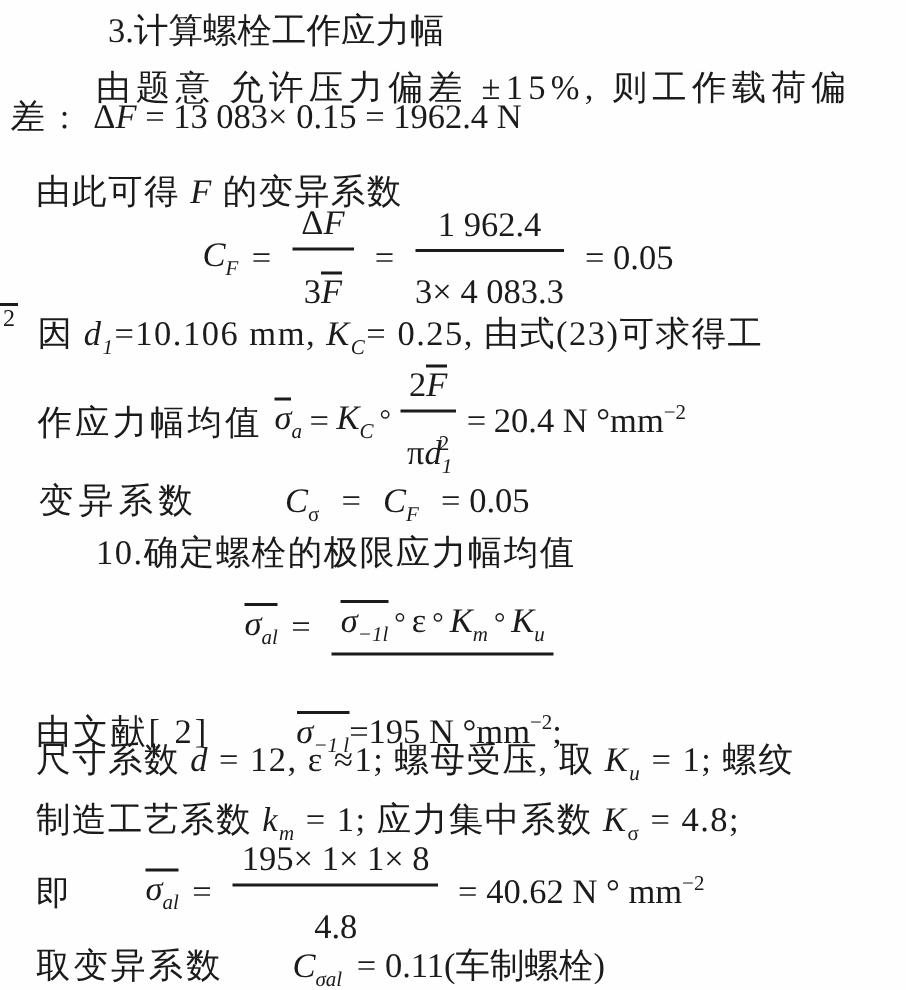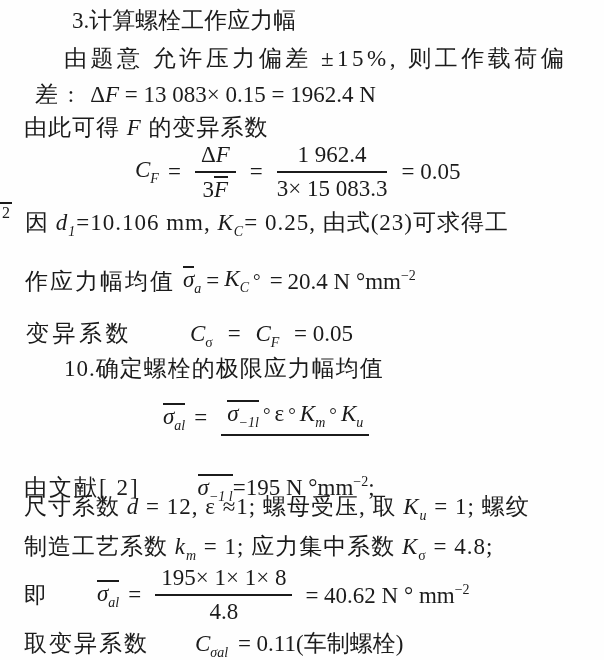--- a/index.html
+++ b/index.html
@@ -25,21 +25,21 @@
   sub { font-size:14px; font-style:italic; vertical-align:-6px; }
   sup { font-size:14px; vertical-align:9px; }
   .bar { display:inline-block; border-top:2px solid currentColor; line-height:1.02; }
   .frac {
     display:inline-block;
     vertical-align:middle;
     text-align:center;
     margin:0 5px;
   }
   .frac .num { display:block; border-bottom:2px solid currentColor; padding:0 6px 3px 6px; }
-  .frac .den { display:block; padding-top:3px; }
+  .frac .den { display:block; padding-top:14px; }
   .op { margin:0 9px; }
   .dot { margin:0 4px; font-size:19px; }
   .ls3 { letter-spacing:3.5px; }
   .ls2 { letter-spacing:2px; }
   .ls1 { letter-spacing:1px; }
   .gap-md { margin-left:58px; }
   .gap-sm { margin-left:14px; }
   .marginal {
     position:absolute;
     font-size:16px;
@@ -50,21 +50,21 @@
 </style>
 </head>
 <body>
 
 <span class="marginal" style="left:0; top:202px;">2</span>
 
 <div class="line" style="left:72px; top:5px;">3.计算螺栓工作应力幅</div>
 
 <div class="line ls3" style="left:64px; top:43px;">由题意 允许压力偏差 ±15%, 则工作载荷偏</div>
 
-<div class="line" style="left:7px; top:79px;margin-left:28px;">
+<div class="line" style="left:7px; top:62px;">
   <span class="ls2">差 :</span><span class="gap-sm">Δ</span><span class="it">F</span>
   <span>= 13 083× 0.15 = 1962.4 N</span>
 </div>
 
 <div class="line ls1" style="left:24px; top:112px;">
   <span>由此可得</span>
   <span class="it">F</span>
   <span>的变异系数</span>
 </div>
 
@@ -73,39 +73,43 @@
     <span class="it">C</span><sub>F</sub>
   </span>
   <span class="op">=</span>
   <span class="frac">
     <span class="num"><span>Δ</span><span class="it">F</span></span>
     <span class="den"><span>3</span><span class="bar it">F</span></span>
   </span>
   <span class="op">=</span>
   <span class="frac">
     <span class="num">1 962.4</span>
-    <span class="den">3× 15 083.3</span>
+    <span class="den">3× 4 083.3</span>
   </span>
   <span class="op">= 0.05</span>
 </div>
 
 <div class="line ls1" style="left:25px; top:207px;">
   <span>因 </span><span class="it">d</span><sub>1</sub><span>=10.106 mm, </span><span class="it">K</span><sub>C</sub><span>= 0.25, </span><span>由式(23)可求得工</span>
 </div>
 
 <div class="line flexline" style="left:25px; top:250px; height:62px;">
   <span class="ls2">作应力幅均值</span>
   <span class="g" style="margin-left:8px;">
     <span class="bar it">σ</span><sub>a</sub>
   </span>
   <span class="op" style="margin:0 5px;">=</span>
   <span class="g">
     <span class="it">K</span><sub>C</sub>
   </span>
   <span class="dot">°</span>
+  <span class="frac" style="margin:0 2px;">
+    <span class="num"><span>2</span><span class="bar it">F</span></span>
+    <span class="den"><span>π</span><span class="it">d</span><sub style="vertical-align:-6px;">1</sub><sup style="margin-left:-9px;">2</sup></span>
+  </span>
   <span class="op" style="margin:0 5px;">=</span>
   <span class="g">
     <span>20.4 N °mm</span><sup>−2</sup>
   </span>
 </div>
 
 <div class="line" style="left:26px; top:318px;">
   <span class="ls3">变异系数</span><span class="gap-md g">
     <span class="it">C</span><sub style="font-style:normal;">σ</sub></span>
   <span class="op">=</span>

